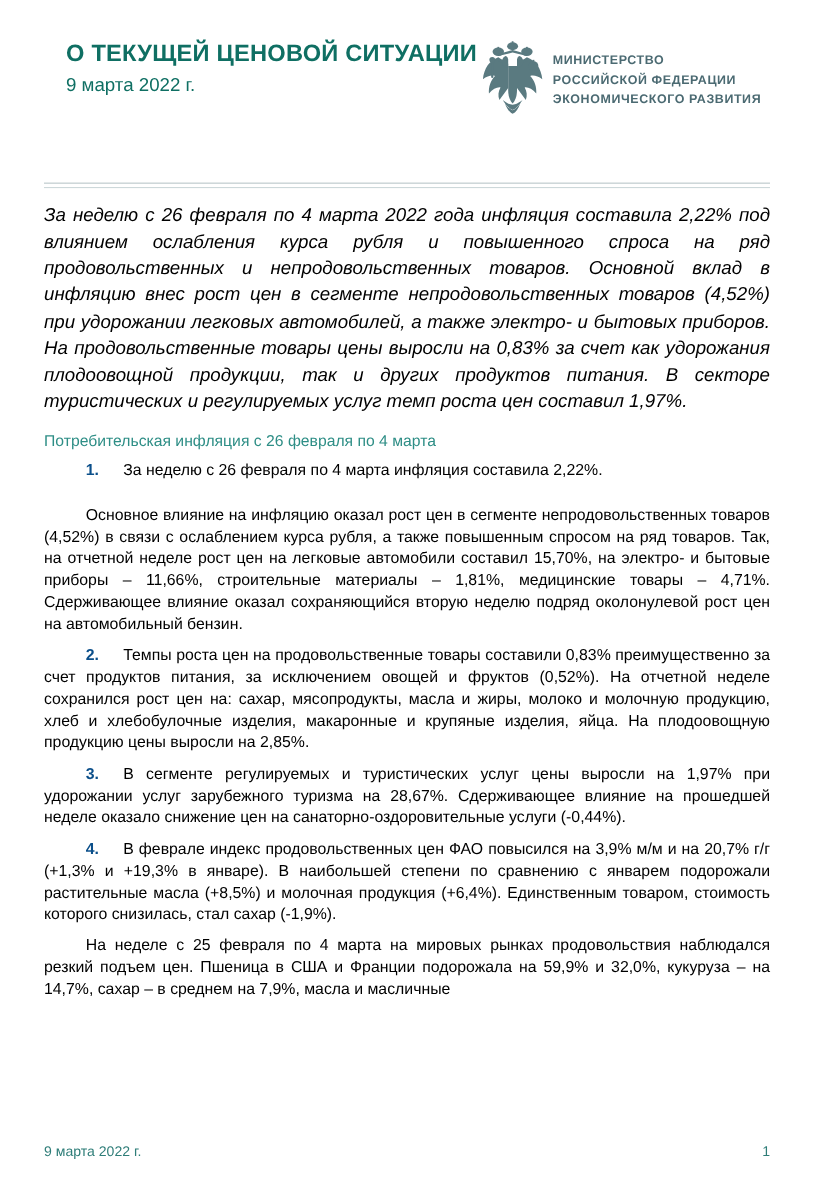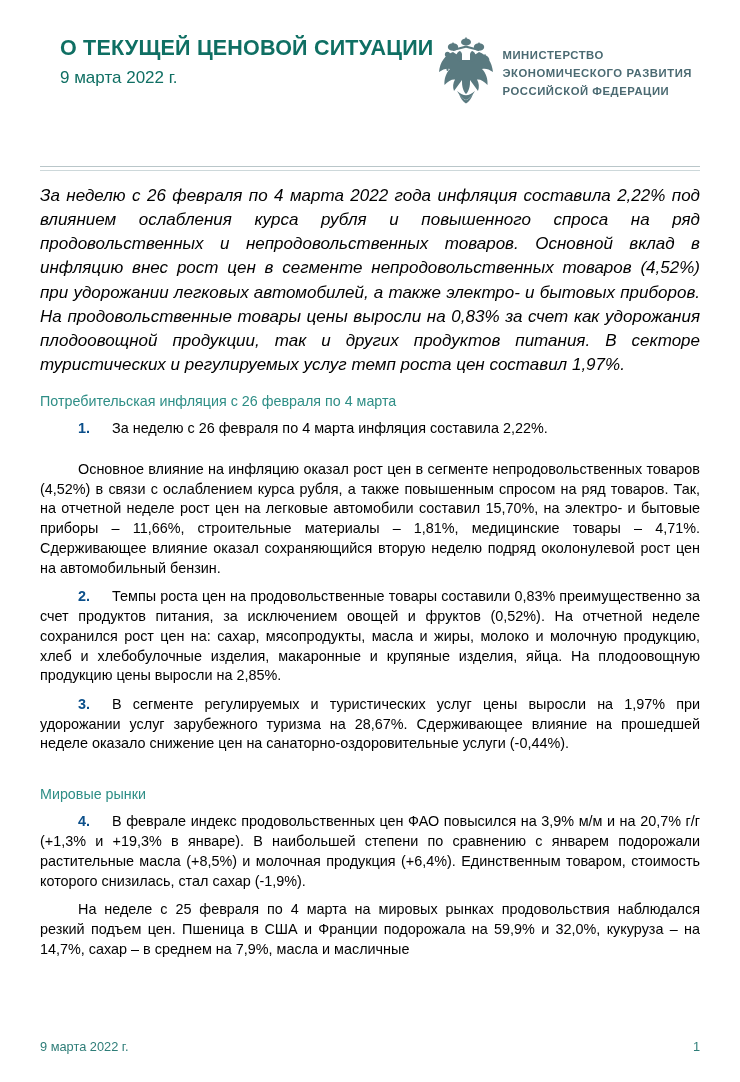--- a/index.html
+++ b/index.html
@@ -183,22 +183,22 @@
           <circle cx="12.5" cy="18.4" r="2.6"></circle>
           <circle cx="50" cy="24" r="4.4"></circle>
           <rect x="49.2" y="18.4" width="1.6" height="4"></rect>
 
           <path d="M22 55 C25 60 28 63 31 64 C34 63 37 60 40 55 C36 58 34 59 31 59.3 C28 59 26 58 22 55 Z"></path>
           <path d="M24 58 C26 63 28 66 31 67.5 C34 66 36 63 38 58 C35.5 61.5 33 63.5 31 64.2 C29 63.5 26.5 61.5 24 58 Z"></path>
         </g>
       </svg>
       <div class="ministry">
         <div>МИНИСТЕРСТВО</div>
+        <div>РОССИЙСКОЙ ФЕДЕРАЦИИ</div>
         <div>ЭКОНОМИЧЕСКОГО РАЗВИТИЯ</div>
-        <div>РОССИЙСКОЙ ФЕДЕРАЦИИ</div>
       </div>
     </div>
   </div>
 
   <hr class="rule rule-top">
 
   <hr class="rule rule-under-resume">
 
   <div class="summary">За неделю с 26 февраля по 4 марта 2022 года инфляция составила 2,22% под влиянием ослабления курса рубля и повышенного спроса на ряд продовольственных и непродовольственных товаров. Основной вклад в инфляцию внес рост цен в сегменте непродовольственных товаров (4,52%) при удорожании легковых автомобилей, а также электро- и бытовых приборов. На продовольственные товары цены выросли на 0,83% за счет как удорожания плодоовощной продукции, так и других продуктов питания. В секторе туристических и регулируемых услуг темп роста цен составил 1,97%.</div>
 
@@ -213,21 +213,20 @@
   </div>
 
   <div class="para">
     <span class="num">2.</span><span class="num-gap"></span><b>Темпы роста цен на продовольственные товары составили 0,83%</b><span> преимущественно за счет продуктов питания, за исключением овощей и фруктов (0,52%). На отчетной неделе сохранился рост цен на: сахар, мясопродукты, масла и жиры, молоко и молочную продукцию, хлеб и хлебобулочные изделия, макаронные и крупяные изделия, яйца. На плодоовощную продукцию цены выросли на 2,85%.</span>
   </div>
 
   <div class="para">
     <span class="num">3.</span><span class="num-gap"></span><b>В сегменте регулируемых и туристических услуг цены выросли на 1,97%</b><span> при удорожании услуг зарубежного туризма на 28,67%. Сдерживающее влияние на прошедшей неделе оказало снижение цен на санаторно-оздоровительные услуги (-0,44%).</span>
   </div>
 
-  <div class="sub-heading world">Мировые рынки</div>
 
   <div class="para">
     <span class="num">4.</span><span class="num-gap"></span><b>В феврале индекс продовольственных цен ФАО</b><span> повысился на 3,9% м/м и на 20,7% г/г (+1,3% и +19,3% в январе). В наибольшей степени по сравнению с январем подорожали растительные масла (+8,5%) и молочная продукция (+6,4%). Единственным товаром, стоимость которого снизилась, стал сахар (-1,9%).</span>
   </div>
 
   <div class="para">
     <b>На неделе с 25 февраля по 4 марта на мировых рынках продовольствия</b><span> наблюдался резкий подъем цен. Пшеница в США и Франции подорожала на 59,9% и 32,0%, кукуруза – на 14,7%, сахар – в среднем на 7,9%, масла и масличные</span>
   </div>
 
   <div class="footer">

